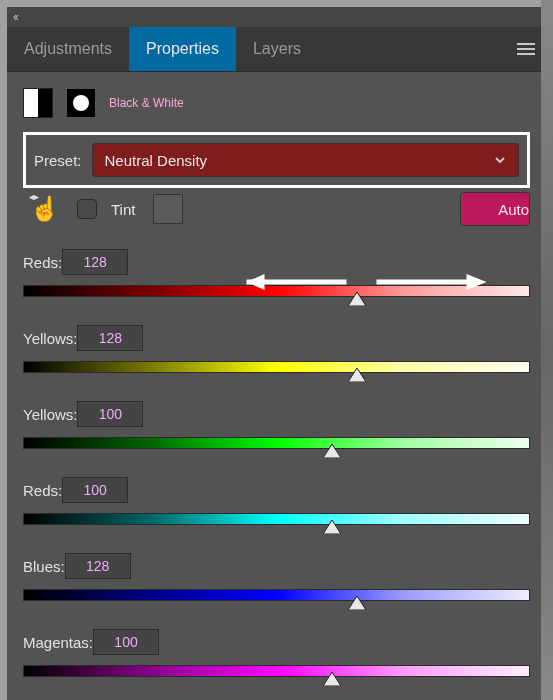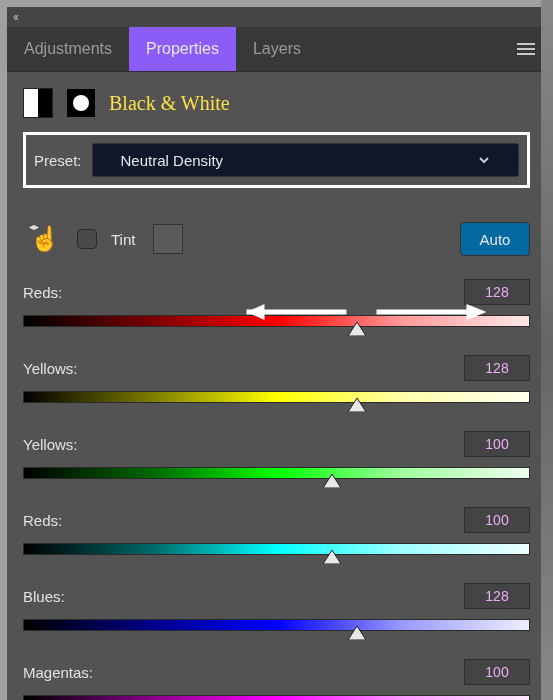--- a/index.html
+++ b/index.html
@@ -2,43 +2,43 @@
 <html><head>
 <meta charset="utf-8">
 <style>
   html,body{margin:0;padding:0;background:#a0a0a0;font-family:"Helvetica Neue",Arial,sans-serif;}
   .frame{width:553px;height:700px;background:#a0a0a0;position:relative;}
   .panel{position:absolute;left:7px;top:7px;right:7px;bottom:7px;background:#4a4a4a;color:#d0d0d0;}
   .collapse-bar{height:20px;background:#454545;padding-left:6px;display:flex;align-items:center;}
   .collapse-bar span{color:#bbb;font-size:12px;letter-spacing:-2px;}
   .tabs{display:flex;align-items:center;background:#383838;height:44px;border-bottom:1px solid #2d2d2d;}
   .tab{padding:0 17px;height:44px;display:flex;align-items:center;font-size:16px;color:#9a9a9a;cursor:pointer;}
-  .tab.active{background:#8b5cf6;color:#e6e6e6;}
+  .tab.active{background:#0369a1;color:#e6e6e6;}
   .tab-spacer{flex:1;}
   .menu-icon{width:40px;display:flex;justify-content:center;align-items:center;height:44px;}
   .menu-icon svg{stroke:#c8c8c8;}
   .body{background:#535353;padding:0 16px 20px 16px;}
   .header-row{display:flex;align-items:center;padding:16px 0 14px 0;gap:14px;}
   .bw-square{width:28px;height:28px;background:linear-gradient(to right,#fff 50%,#000 50%);border:1px solid #222;}
   .mask-circle{width:28px;height:28px;background:#000;display:flex;align-items:center;justify-content:center;}
   .mask-circle div{width:16px;height:16px;border-radius:50%;background:#fff;}
-  .header-title{color:#fde047;font-size:20px;font-family:Liberation Serif, serif;}
-  .preset-box{border:3px solid #fff;padding:8px 8px;display:flex;align-items:center;gap:10px;margin-bottom:33px;}
+  .header-title{color:#f9a8d4;font-size:12px;}
+  .preset-box{border:3px solid #fff;padding:8px 8px;display:flex;align-items:center;gap:10px;margin-bottom:3px;}
   .preset-label{color:#e2e2e2;font-size:15px;}
-  .preset-select{flex:1;height:32px;background:#0f172a;border:1px solid #343434;border-radius:3px;display:flex;align-items:center;justify-content:space-between;padding:0 28px;color:#e8e8e8;font-size:15px;cursor:pointer;}
+  .preset-select{flex:1;height:32px;background:#7f1d1d;border:1px solid #343434;border-radius:3px;display:flex;align-items:center;justify-content:space-between;padding:0 12px;color:#e8e8e8;font-size:15px;cursor:pointer;}
   .preset-select svg{stroke:#c8c8c8;}
   .tint-row{display:flex;align-items:center;gap:14px;margin-bottom:22px;padding-left:4px;}
   .hand-icon{width:36px;height:36px;display:flex;align-items:center;justify-content:center;font-size:24px;color:#e0e0e0;position:relative;}
   .hand-icon .arrows{position:absolute;top:0;left:2px;font-size:10px;color:#e0e0e0;}
   .checkbox{width:18px;height:18px;border:1px solid #2a2a2a;border-radius:4px;background:#4a4a4a;cursor:pointer;}
   .tint-label{color:#e5e5e5;font-size:15px;}
   .tint-swatch{width:28px;height:28px;border:1px solid #333;background:#5a5a5a;margin-left:4px;}
-  .auto-btn{margin-left:auto;width:68px;height:32px;background:#0369a1;border:1px solid #333;border-radius:4px;color:#e8e8e8;font-size:15px;display:flex;align-items:center;justify-content:center;cursor:pointer;}
+  .auto-btn{margin-left:auto;width:68px;height:32px;background:#be185d;border:1px solid #333;border-radius:4px;color:#e8e8e8;font-size:15px;display:flex;align-items:center;justify-content:flex-end;cursor:pointer;}
   .slider-block{margin-bottom:28px;position:relative;}
-  .slider-top{display:flex;justify-content:space-between;align-items:center;margin-bottom:10px;}
+  .slider-top{display:flex;align-items:center;margin-bottom:10px;}
   .slider-label{color:#e2e2e2;font-size:15px;}
   .slider-value{width:64px;height:24px;background:#444;border:1px solid #2e2e2e;color:#f0abfc;font-size:14px;text-align:center;display:flex;align-items:center;justify-content:center;}
   .track{height:10px;position:relative;border:1px solid #2a2a2a;}
   .thumb{position:absolute;top:6px;width:18px;height:14px;transform:translateX(-50%);}
   .thumb svg{display:block;}
   .annot{position:absolute;top:22px;left:0;right:0;height:22px;pointer-events:none;}
   .annot svg{width:100%;height:100%;}
   .sidebar-edge{position:absolute;right:0;top:0;bottom:0;width:12px;background:linear-gradient(to bottom,#888,#666,#888);}
 </style>
 </head>

